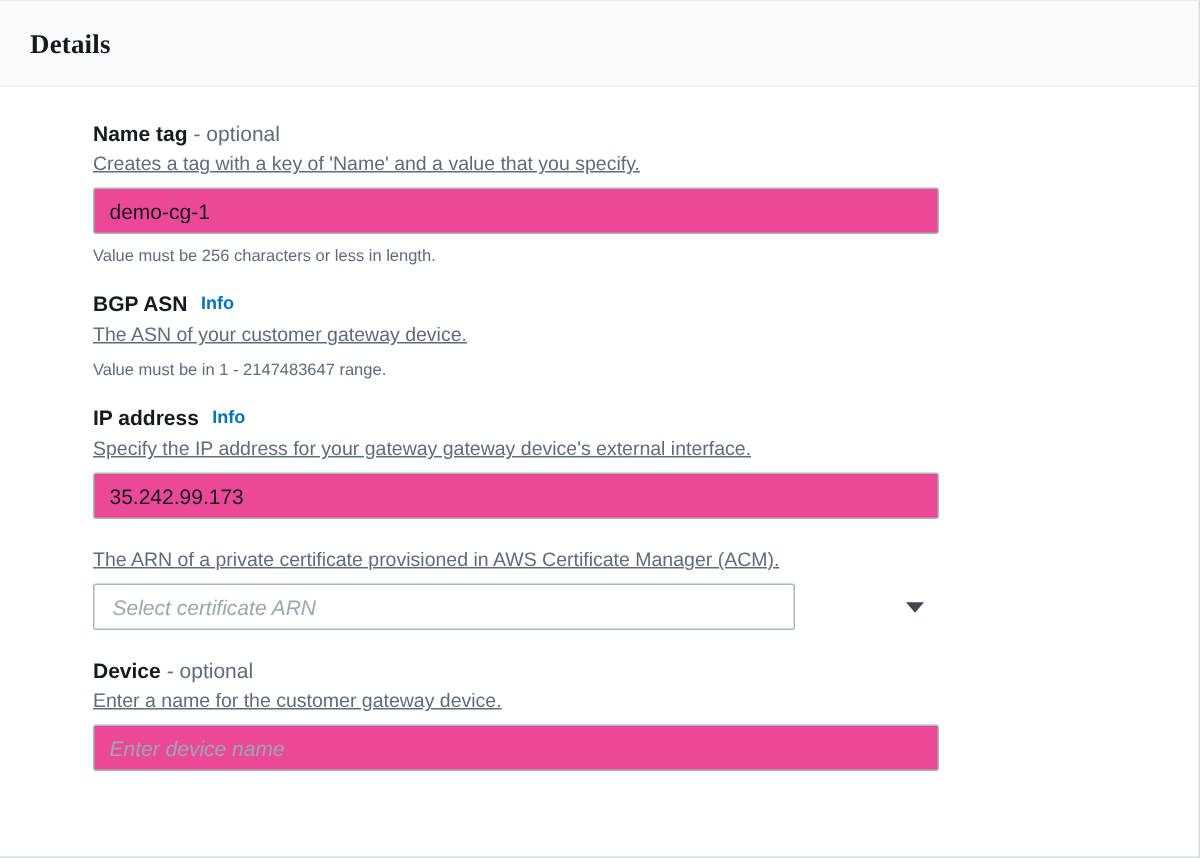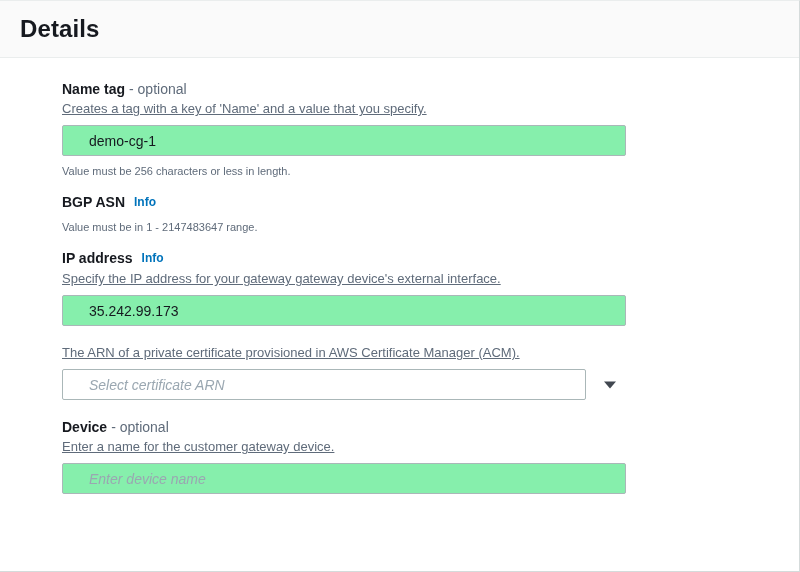--- a/index.html
+++ b/index.html
@@ -31,24 +31,25 @@
     height: 57px;
     box-sizing: border-box;
     background: #fafafa;
     border-bottom: 1px solid #eaeded;
     display: flex;
     align-items: center;
     padding: 0 20px;
   }
 
   .card-title {
-    font-size: 24px;
+    font-size: 18px;
     font-weight: bold;
     color: #16191f;
     letter-spacing: 0.1px;
+    font-family: Liberation Serif, serif;
   }
 
   .card-body {
     padding: 22px 20px 0 20px;
     margin-left: 42px;
   }
 
   .form-field {
     margin-bottom: 18px;
   }
@@ -96,43 +97,43 @@
     color: #5f6b7a;
     line-height: 17px;
     margin-top: 7px;
   }
 
   .text-input {
     display: block;
     box-sizing: border-box;
     width: 564px;
     height: 31px;
-    padding: 4px 26px;
+    padding: 4px 10px;
     font-family: "Liberation Sans", sans-serif;
     font-size: 14px;
     color: #16191f;
-    background: #86efac;
+    background: #ec4899;
     border: 1px solid #aab7b8;
     border-radius: 2px;
     outline: none;
   }
   .text-input::placeholder {
     color: #9aa7b1;
     font-style: italic;
   }
 
   .select-wrap {
     position: relative;
     width: 564px;
   }
   .select-display {
     box-sizing: border-box;
-    width: 524px;
+    width: 468px;
     height: 31px;
-    padding: 5px 30px 5px 26px;
+    padding: 5px 30px 5px 12px;
     font-size: 14px;
     font-style: italic;
     color: #9aa7b1;
     background: #ffffff;
     border: 1px solid #aab7b8;
     border-radius: 2px;
     display: flex;
     align-items: center;
     cursor: pointer;
   }
@@ -168,20 +169,21 @@
       <div class="field-description">Creates a tag with a key of 'Name' and a value that you specify.</div>
       <input class="text-input" type="text" value="demo-cg-1" style="">
       <div class="constraint-text">Value must be 256 characters or less in length.</div>
     </div>
 
     <div class="form-field tight">
       <div class="field-label">
         <span>BGP ASN</span>
         <a class="info-link">Info</a>
       </div>
+      <div class="field-description">The ASN of your customer gateway device.</div>
       <div class="constraint-text">Value must be in 1 - 2147483647 range.</div>
     </div>
 
     <div class="form-field">
       <div class="field-label">
         <span>IP address</span>
         <a class="info-link">Info</a>
       </div>
       <div class="field-description">Specify the IP address for your gateway gateway device's external interface.</div>
       <input class="text-input" type="text" value="35.242.99.173" style="">

